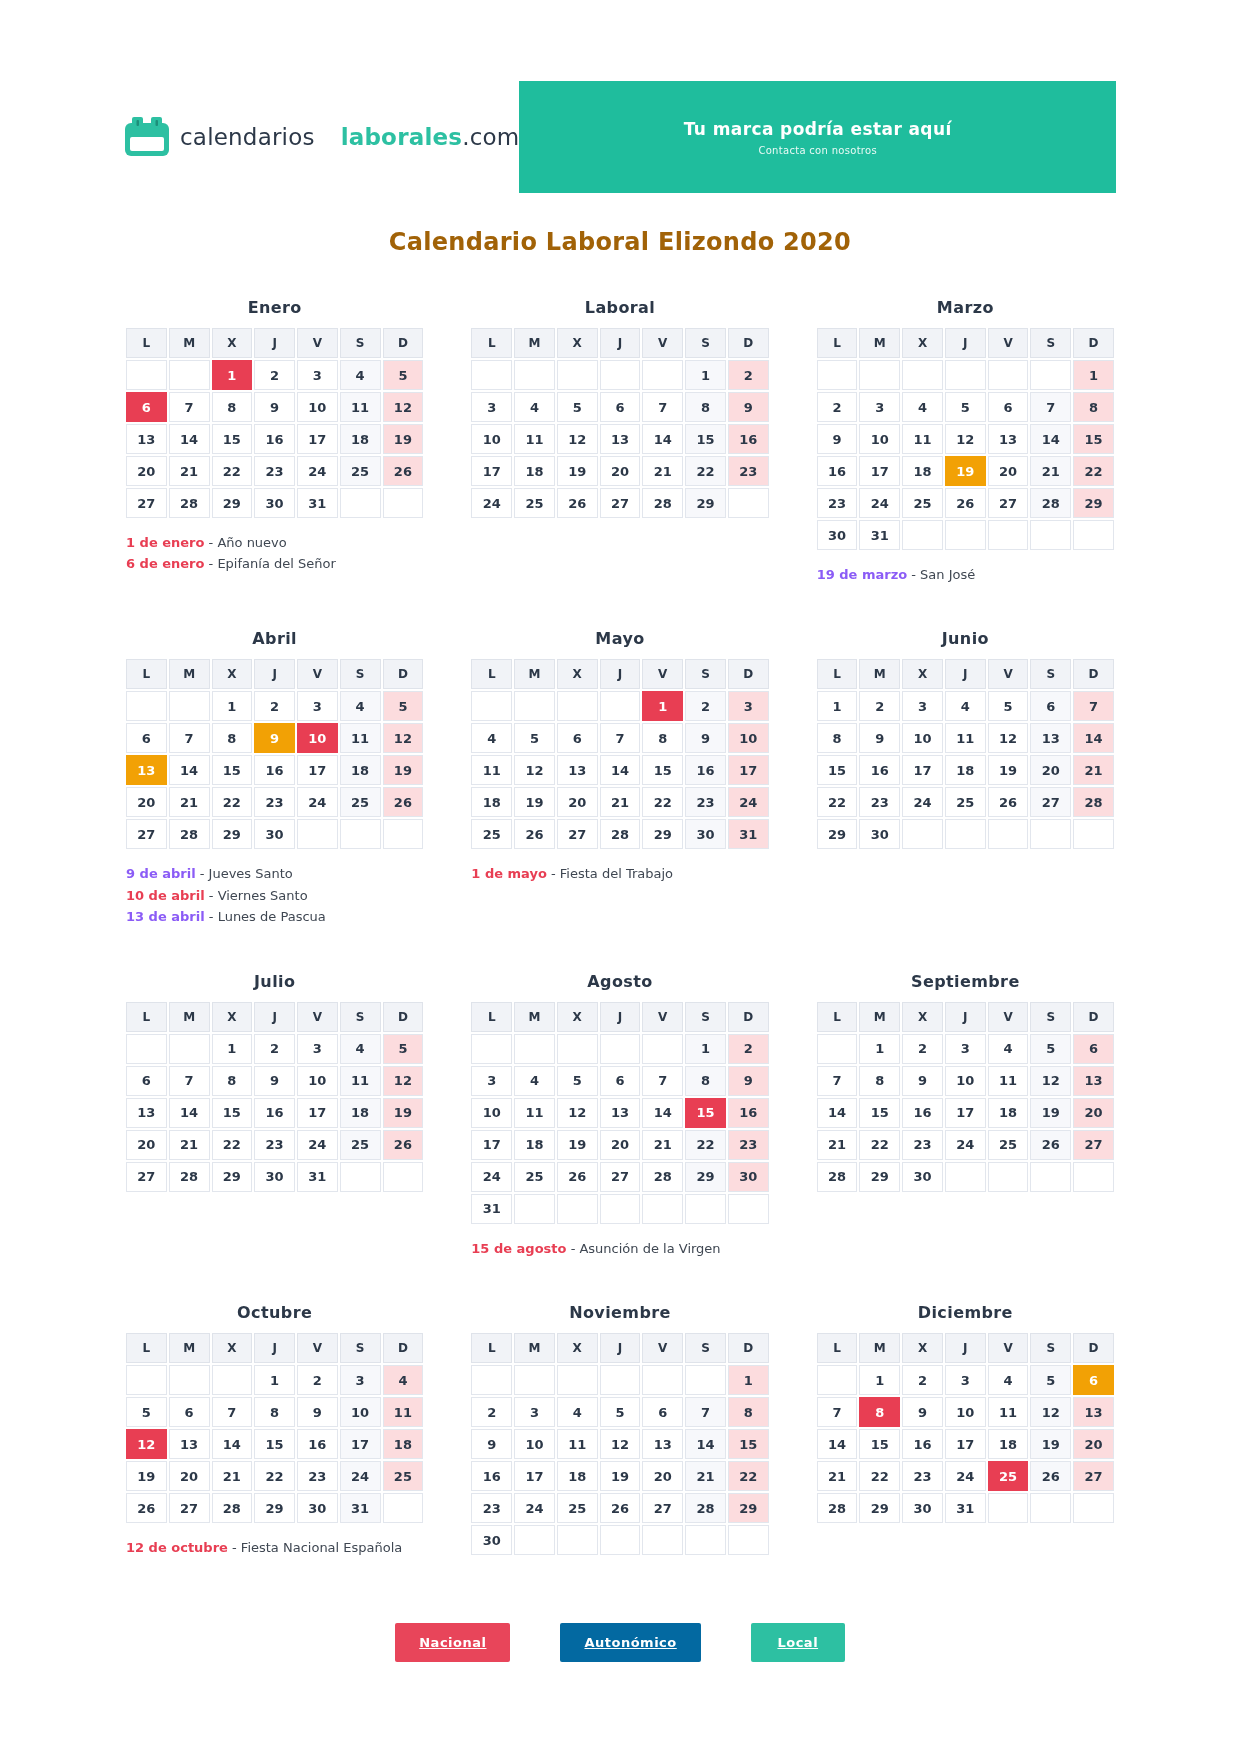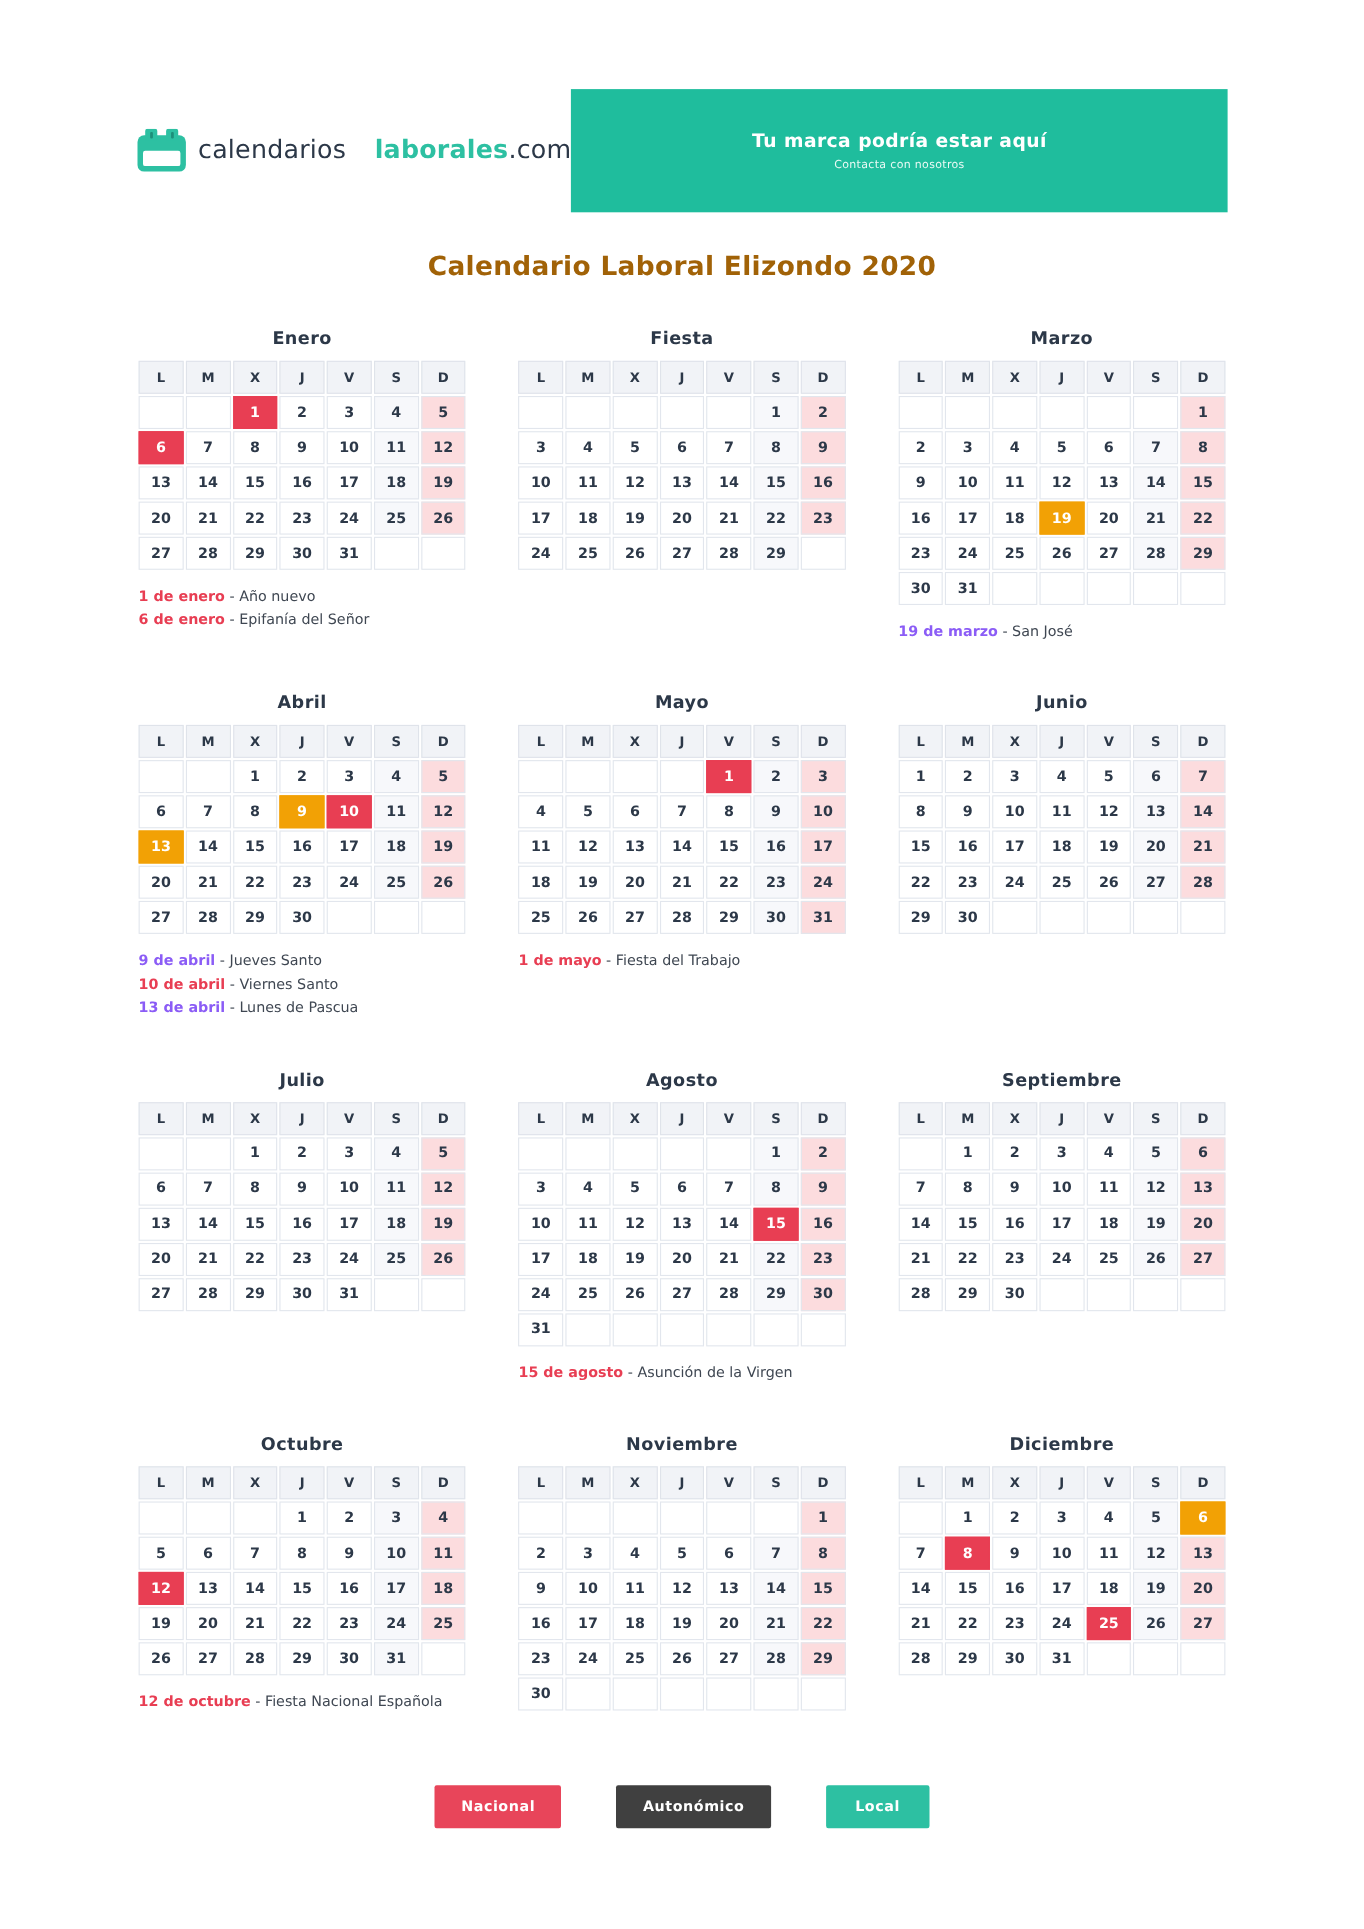--- a/index.html
+++ b/index.html
@@ -32,23 +32,23 @@
   table.cal td.hl-regional { background:#f2a105; border-color:#f2a105; color:#fff; }
 
   .notes { margin-top:12px; padding-left:2px; }
   .note { font-size:13px; line-height:1.65; color:#3f4752; }
   .note-date { font-weight:700; }
   .note-date.national { color:#e83e53; }
   .note-date.regional { color:#8b5cf6; }
 
   
   .legend { display:flex; justify-content:center; gap:50px; margin-top:64px; }
-  .legend-btn { border:none; color:#fff; font-family:"DejaVu Sans", sans-serif; font-size:13px; font-weight:700; letter-spacing:.5px; padding:12px 24px; min-width:94px; border-radius:2px; cursor:pointer; }
+  .legend-btn { border:none; color:#fff; font-family:"DejaVu Sans", sans-serif; font-size:13px; font-weight:700; letter-spacing:.5px; padding:12px 24px; min-width:94px; border-radius:2px; cursor:pointer;text-decoration:underline; }
   .legend-btn.national { background:#e8455a; }
-  .legend-btn.regional { background:#404040; }
+  .legend-btn.regional { background:#0369a1; }
   .legend-btn.local    { background:#2dc0a2; }
 </style>
 </head>
 <body>
 
 <div class="page">
 
   <div class="topbar">
     <a class="logo">
       <span class="logo-icon">
@@ -133,21 +133,21 @@
               <td></td>
             </tr>
           </tbody>
         </table>
         <div class="notes">
           <div class="note"><span class="note-date national">1 de enero</span><span class="note-text"> - Año nuevo</span></div>
           <div class="note"><span class="note-date national">6 de enero</span><span class="note-text"> - Epifanía del Señor</span></div>
         </div>
       </div>
       <div class="month">
-        <div class="month-title">Fiesta</div>
+        <div class="month-title">Laboral</div>
         <table class="cal">
           <thead>
             <tr>
               <th>L</th>
               <th>M</th>
               <th>X</th>
               <th>J</th>
               <th>V</th>
               <th>S</th>
               <th>D</th>

